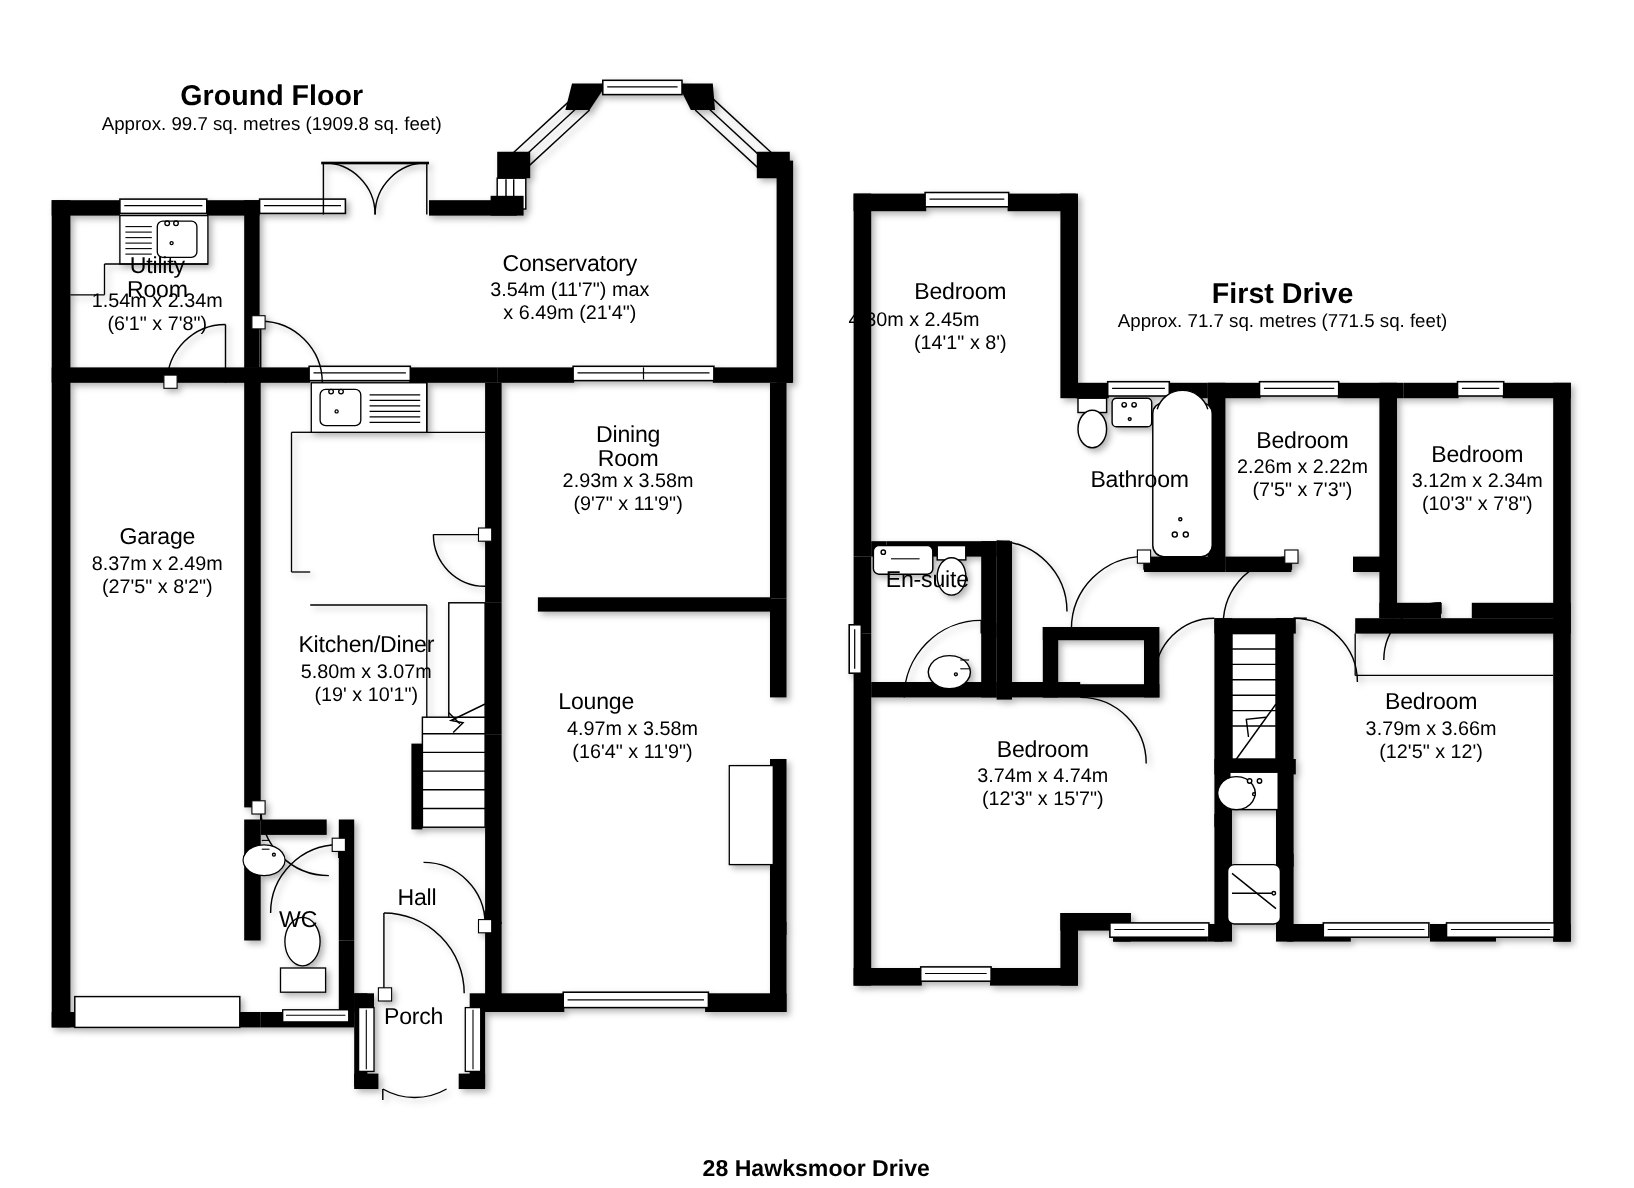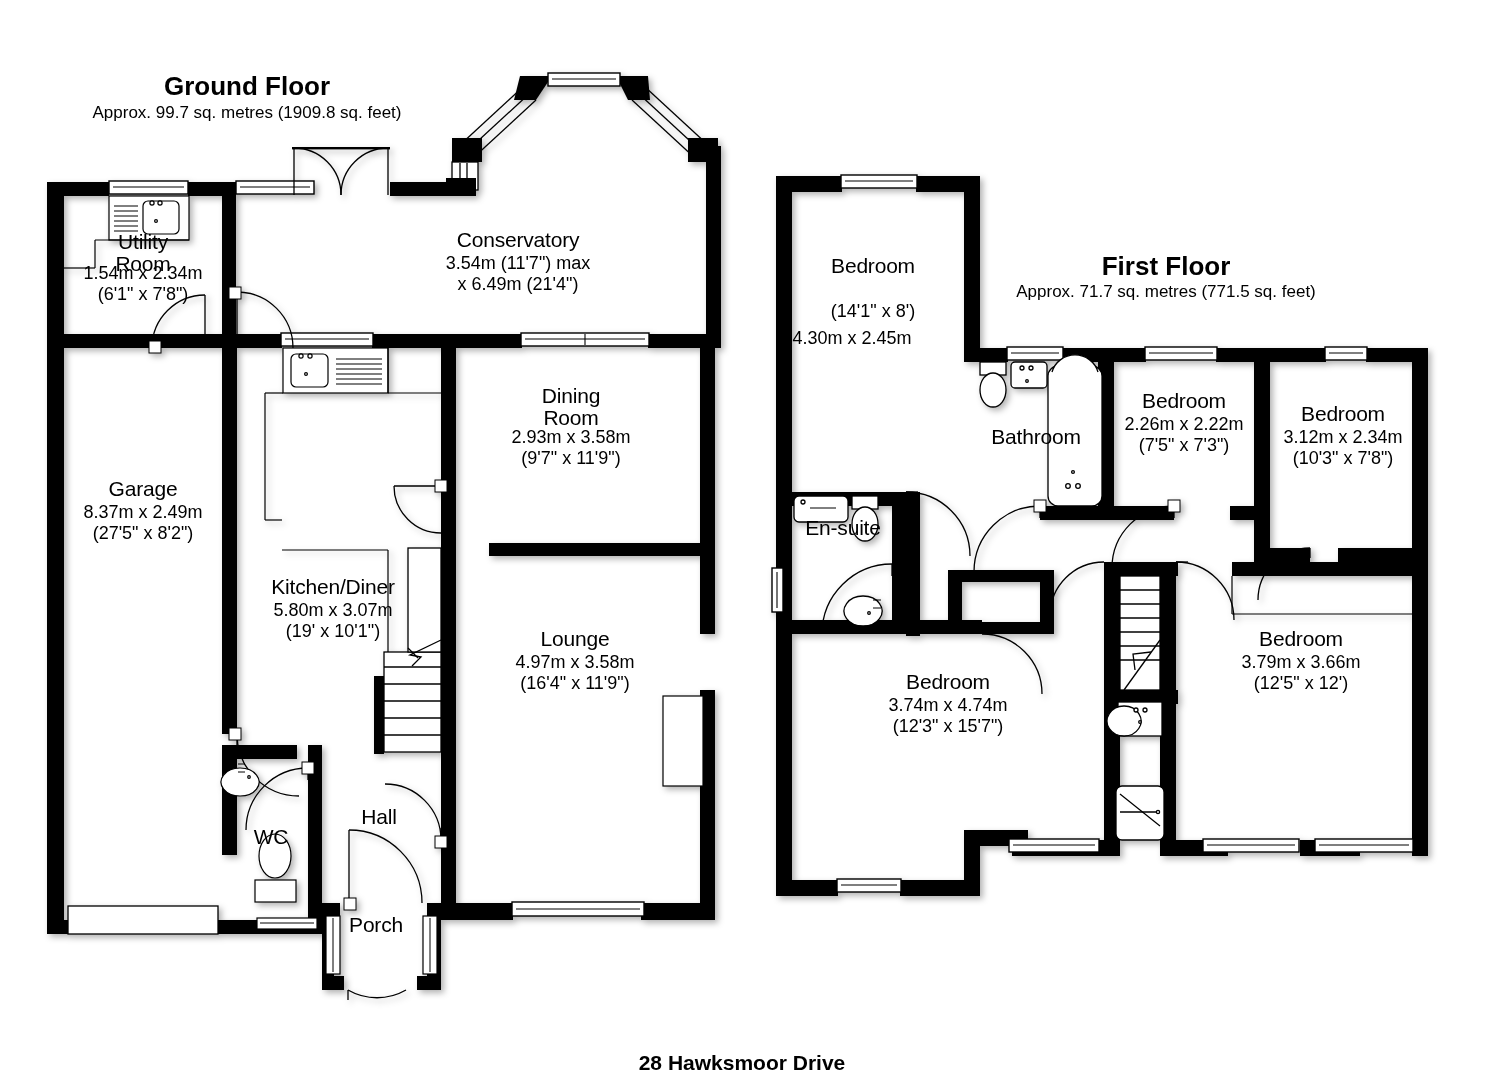--- a/index.html
+++ b/index.html
@@ -578,33 +578,33 @@
   <div class="lbl room-dim txt-center" style="left:571px; top:449px;">(9'7" x 11'9")</div>
 
   <div class="lbl room-name txt-center" style="left:143px; top:478px;">Garage</div>
   <div class="lbl room-dim txt-center" style="left:143px; top:503px;">8.37m x 2.49m</div>
   <div class="lbl room-dim txt-center" style="left:143px; top:524px;">(27'5" x 8'2")</div>
 
   <div class="lbl room-name txt-center" style="left:333px; top:576px;">Kitchen/Diner</div>
   <div class="lbl room-dim txt-center" style="left:333px; top:601px;">5.80m x 3.07m</div>
   <div class="lbl room-dim txt-center" style="left:333px; top:622px;">(19' x 10'1")</div>
 
-  <div class="lbl room-name txt-center" style="left:575px; top:628px;">Lounge</div>
+  <div class="lbl room-name txt-center" style="left:542px; top:628px;">Lounge</div>
   <div class="lbl room-dim txt-center" style="left:575px; top:653px;">4.97m x 3.58m</div>
   <div class="lbl room-dim txt-center" style="left:575px; top:674px;">(16'4" x 11'9")</div>
 
   <div class="lbl room-name txt-center" style="left:379px; top:806px;">Hall</div>
   <div class="lbl room-name txt-center" style="left:271px; top:826px;">WC</div>
   <div class="lbl room-name txt-center" style="left:376px; top:914px;">Porch</div>
 
-  <div class="lbl floor-title txt-center" style="left:1166px; top:253px;">First Floor</div>
+  <div class="lbl floor-title txt-center" style="left:1166px; top:253px;">First Drive</div>
   <div class="lbl floor-sub txt-center" style="left:1166px; top:283px;">Approx. 71.7 sq. metres (771.5 sq. feet)</div>
 
   <div class="lbl room-name txt-center" style="left:873px; top:255px;">Bedroom</div>
-  <div class="lbl room-dim txt-center" style="left:852px; top:281px;margin-top:48px;">4.30m x 2.45m</div>
+  <div class="lbl room-dim txt-center" style="left:831px; top:281px;">4.30m x 2.45m</div>
   <div class="lbl room-dim txt-center" style="left:873px; top:302px;">(14'1" x 8')</div>
 
   <div class="lbl room-name txt-center" style="left:1184px; top:390px;">Bedroom</div>
   <div class="lbl room-dim txt-center" style="left:1184px; top:415px;">2.26m x 2.22m</div>
   <div class="lbl room-dim txt-center" style="left:1184px; top:436px;">(7'5" x 7'3")</div>
 
   <div class="lbl room-name txt-center" style="left:1343px; top:403px;">Bedroom</div>
   <div class="lbl room-dim txt-center" style="left:1343px; top:428px;">3.12m x 2.34m</div>
   <div class="lbl room-dim txt-center" style="left:1343px; top:449px;">(10'3" x 7'8")</div>
 

